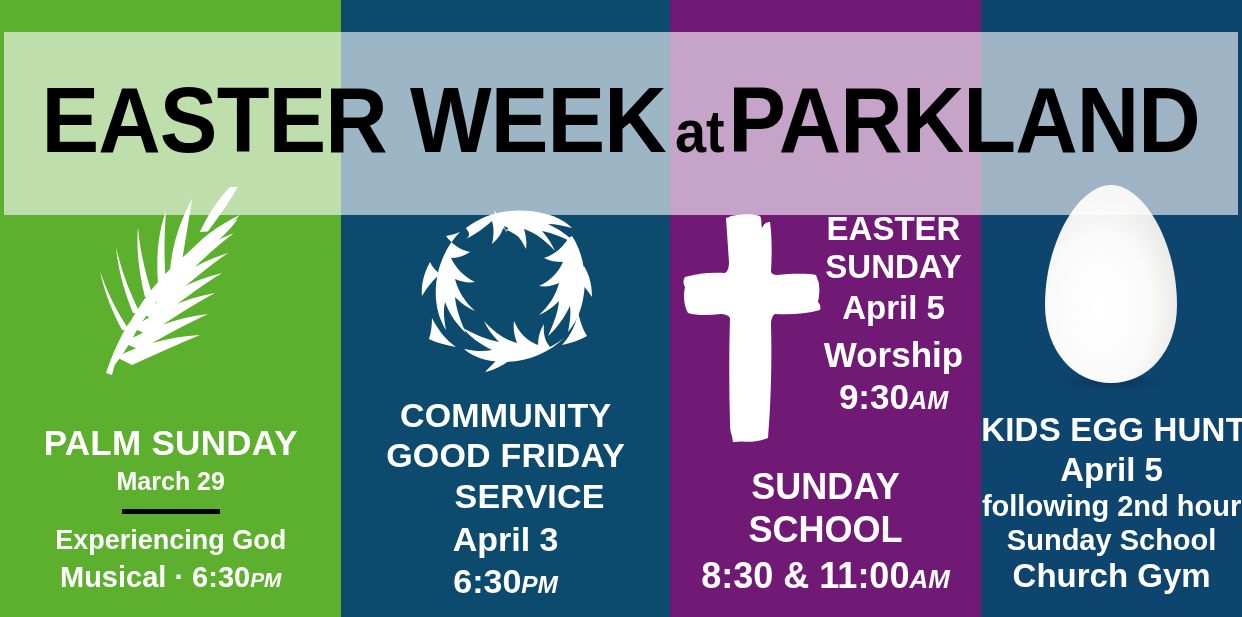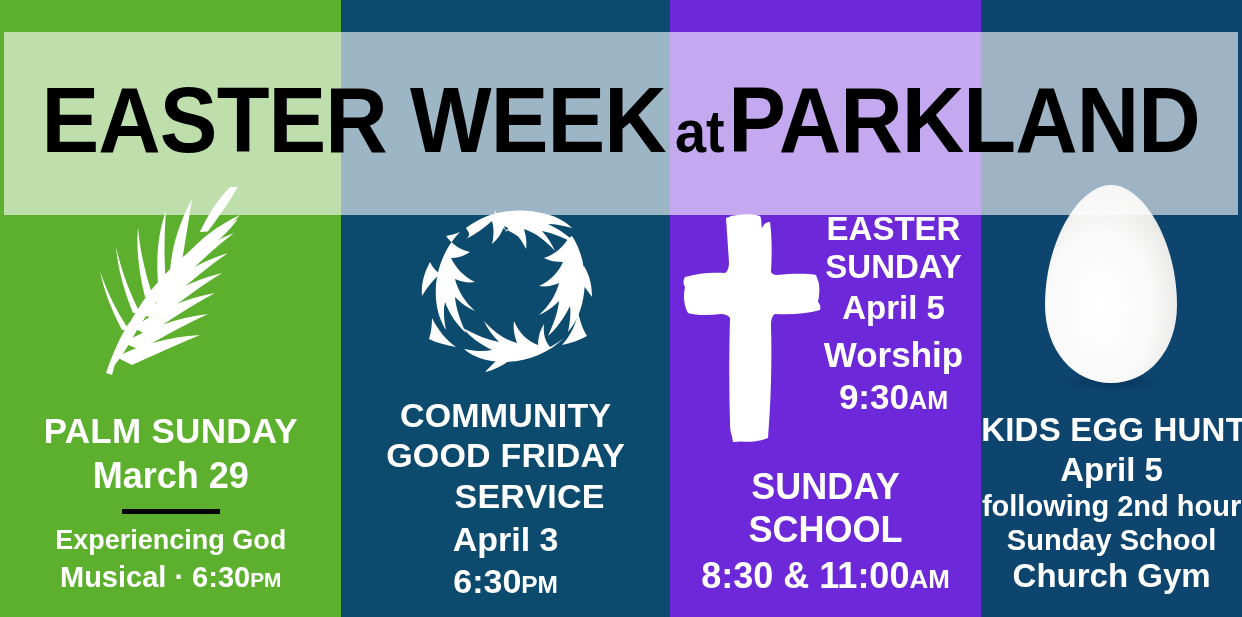--- a/index.html
+++ b/index.html
@@ -24,21 +24,21 @@
     inset: 0;
     display: flex;
   }
   .col {
     position: relative;
     height: 100%;
     overflow: hidden;
   }
   .col-palm     { width: 364px; background: #5cb02e; }
   .col-friday   { width: 350px; background: #0c4a6e; }
-  .col-easter   { width: 332px; background: #6d28d9; }
+  .col-easter   { width: 332px; background: #701a75; }
   .col-egghunt  { width: 278px; background: #0e456f; }
 
   
   .icon-wrap {
     position: absolute;
     left: 0;
     right: 0;
     display: flex;
     justify-content: center;
     align-items: center;
@@ -54,26 +54,26 @@
   
   .txt {
     position: absolute;
     left: 0;
     right: 0;
     color: #ffffff;
     text-align: center;
     line-height: 1.02;
   }
   .line { display: block; white-space: nowrap; }
-  .sc  { font-size: 0.72em; font-weight: inherit; }
+  .sc  { font-size: 0.72em; font-weight: inherit; font-style: italic; }
 
   
   .txt-palm { bottom: 24px; }
   .txt-palm .t1 { font-size: 35px; font-weight: bold; letter-spacing: .3px; }
-  .txt-palm .t2 { font-size: 36px; font-weight: bold; margin-top: 9px; }
+  .txt-palm .t2 { font-size: 25px; font-weight: bold; margin-top: 9px; }
   .rule {
     width: 98px;
     height: 5px;
     background: #000000;
     margin: 14px auto 13px auto;
   }
   .txt-palm .t3 { font-size: 27px; font-weight: bold; }
   .txt-palm .t4 { font-size: 29px; font-weight: bold; margin-top: 9px; }
 
   

